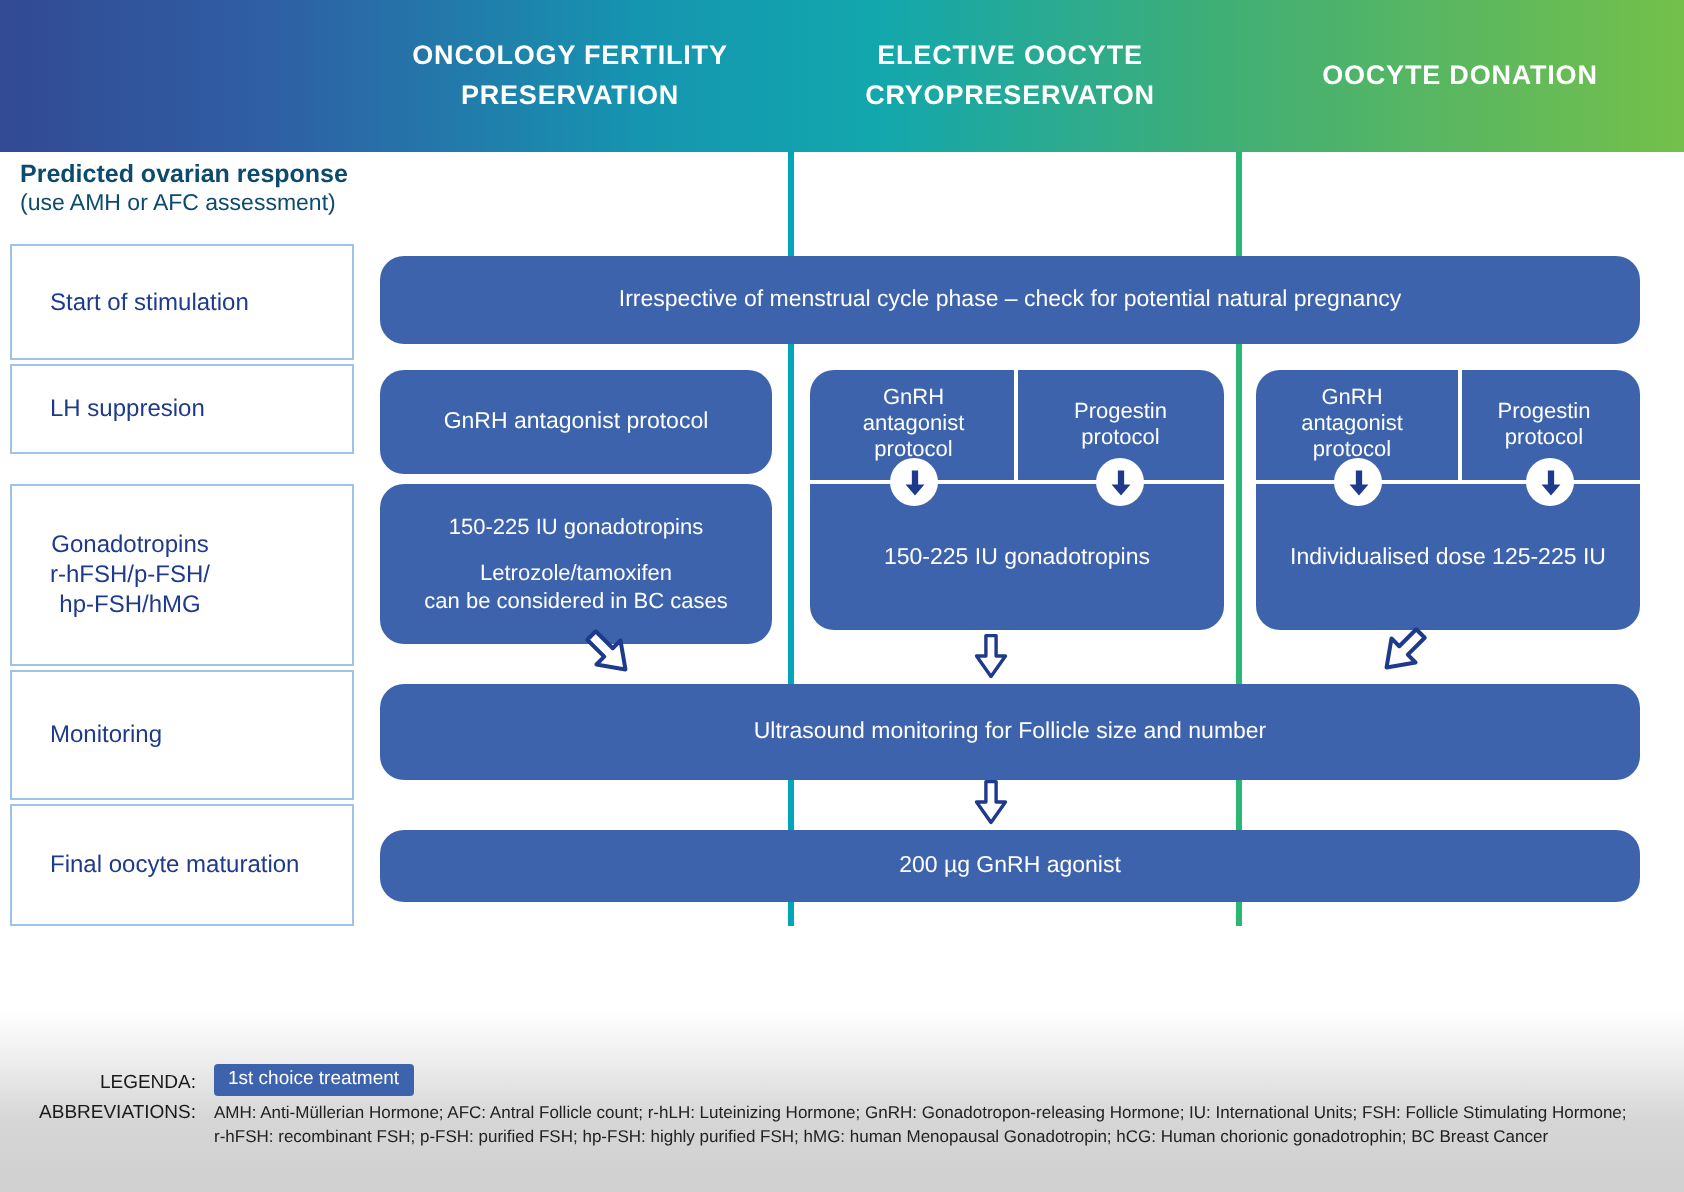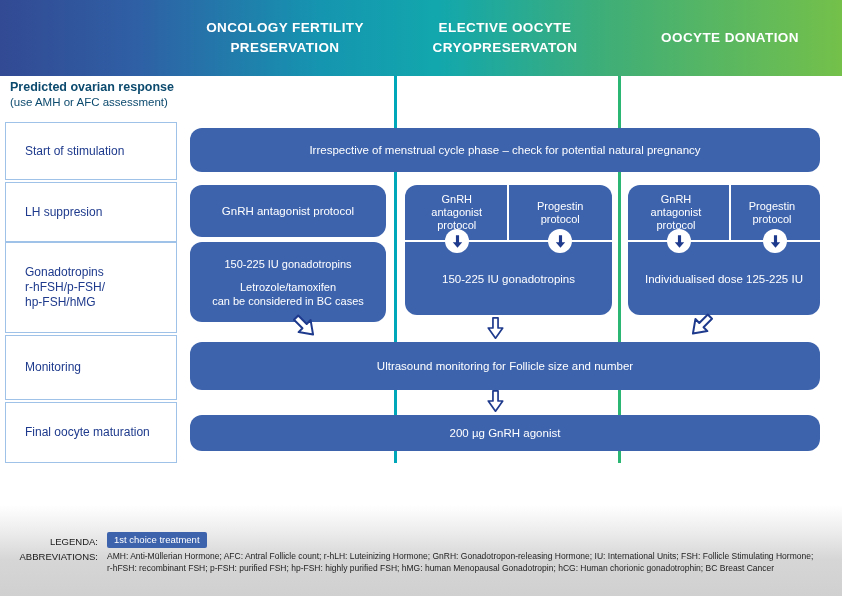--- a/index.html
+++ b/index.html
@@ -25,24 +25,24 @@
   .vline-teal{left:394px;background:#00a7b8;}
   .vline-green{left:618px;background:#2bb673;}
   
   .intro{position:absolute;left:10px;top:80px;color:#0c4a6e;}
   .intro .t{font-weight:bold;font-size:12.5px;line-height:15px;}
   .intro .s{font-size:11.5px;line-height:14px;}
   .side-row{
     position:absolute;left:5px;width:172px;box-sizing:border-box;
     background:#ffffff;border:1px solid #9fc3e8;
     display:flex;align-items:center;
-    padding-left:19px;color:#1e3a8c;font-size:12px;line-height:15px;
+    padding-left:19px;color:#1e3a8c;font-size:12px;line-height:15px;text-align:center;
   }
   .sr1{top:122px;height:58px;}
-  .sr2{top:182px;height:60px;}
+  .sr2{top:182px;height:45px;}
   .sr3{top:242px;height:91px;}
   .sr4{top:335px;height:65px;}
   .sr5{top:402px;height:61px;}
   
   .bluebox{
     position:absolute;background:#3d63ad;border-radius:12px;z-index:1;
     display:flex;align-items:center;justify-content:center;
     color:#ffffff;font-size:11.5px;text-align:center;line-height:14px;
   }
   .bx-start{left:190px;top:128px;width:630px;height:44px;}

